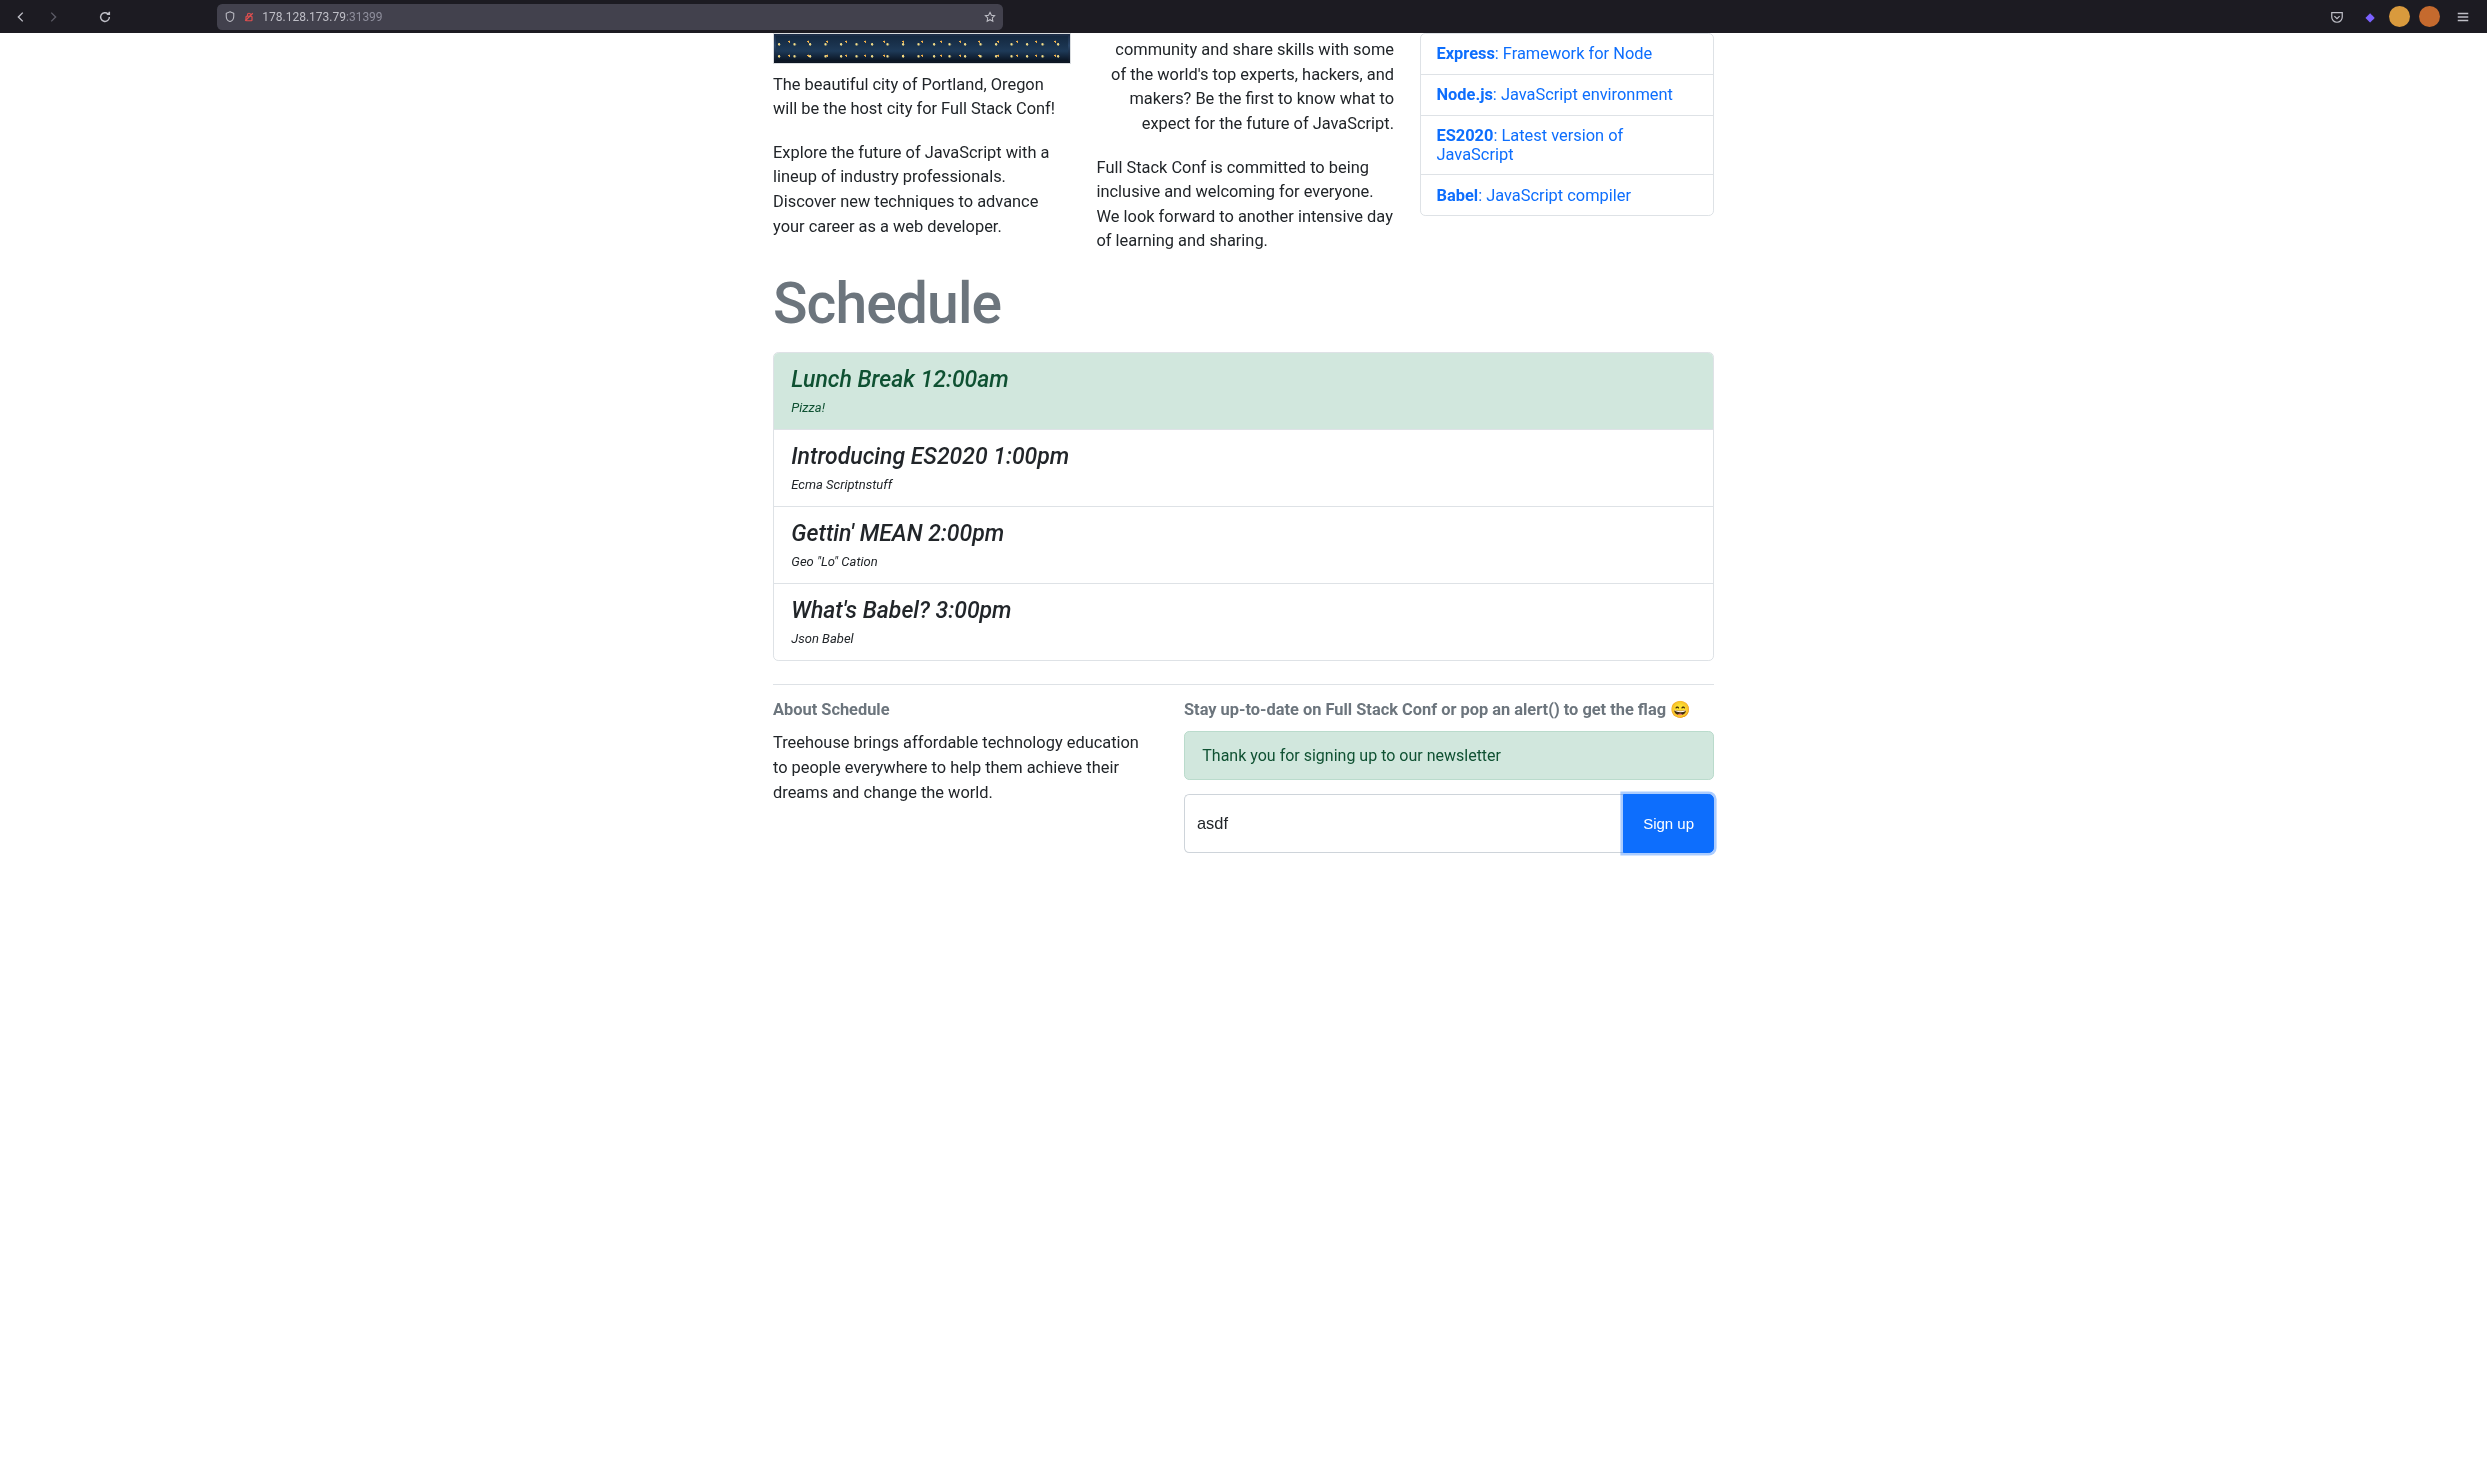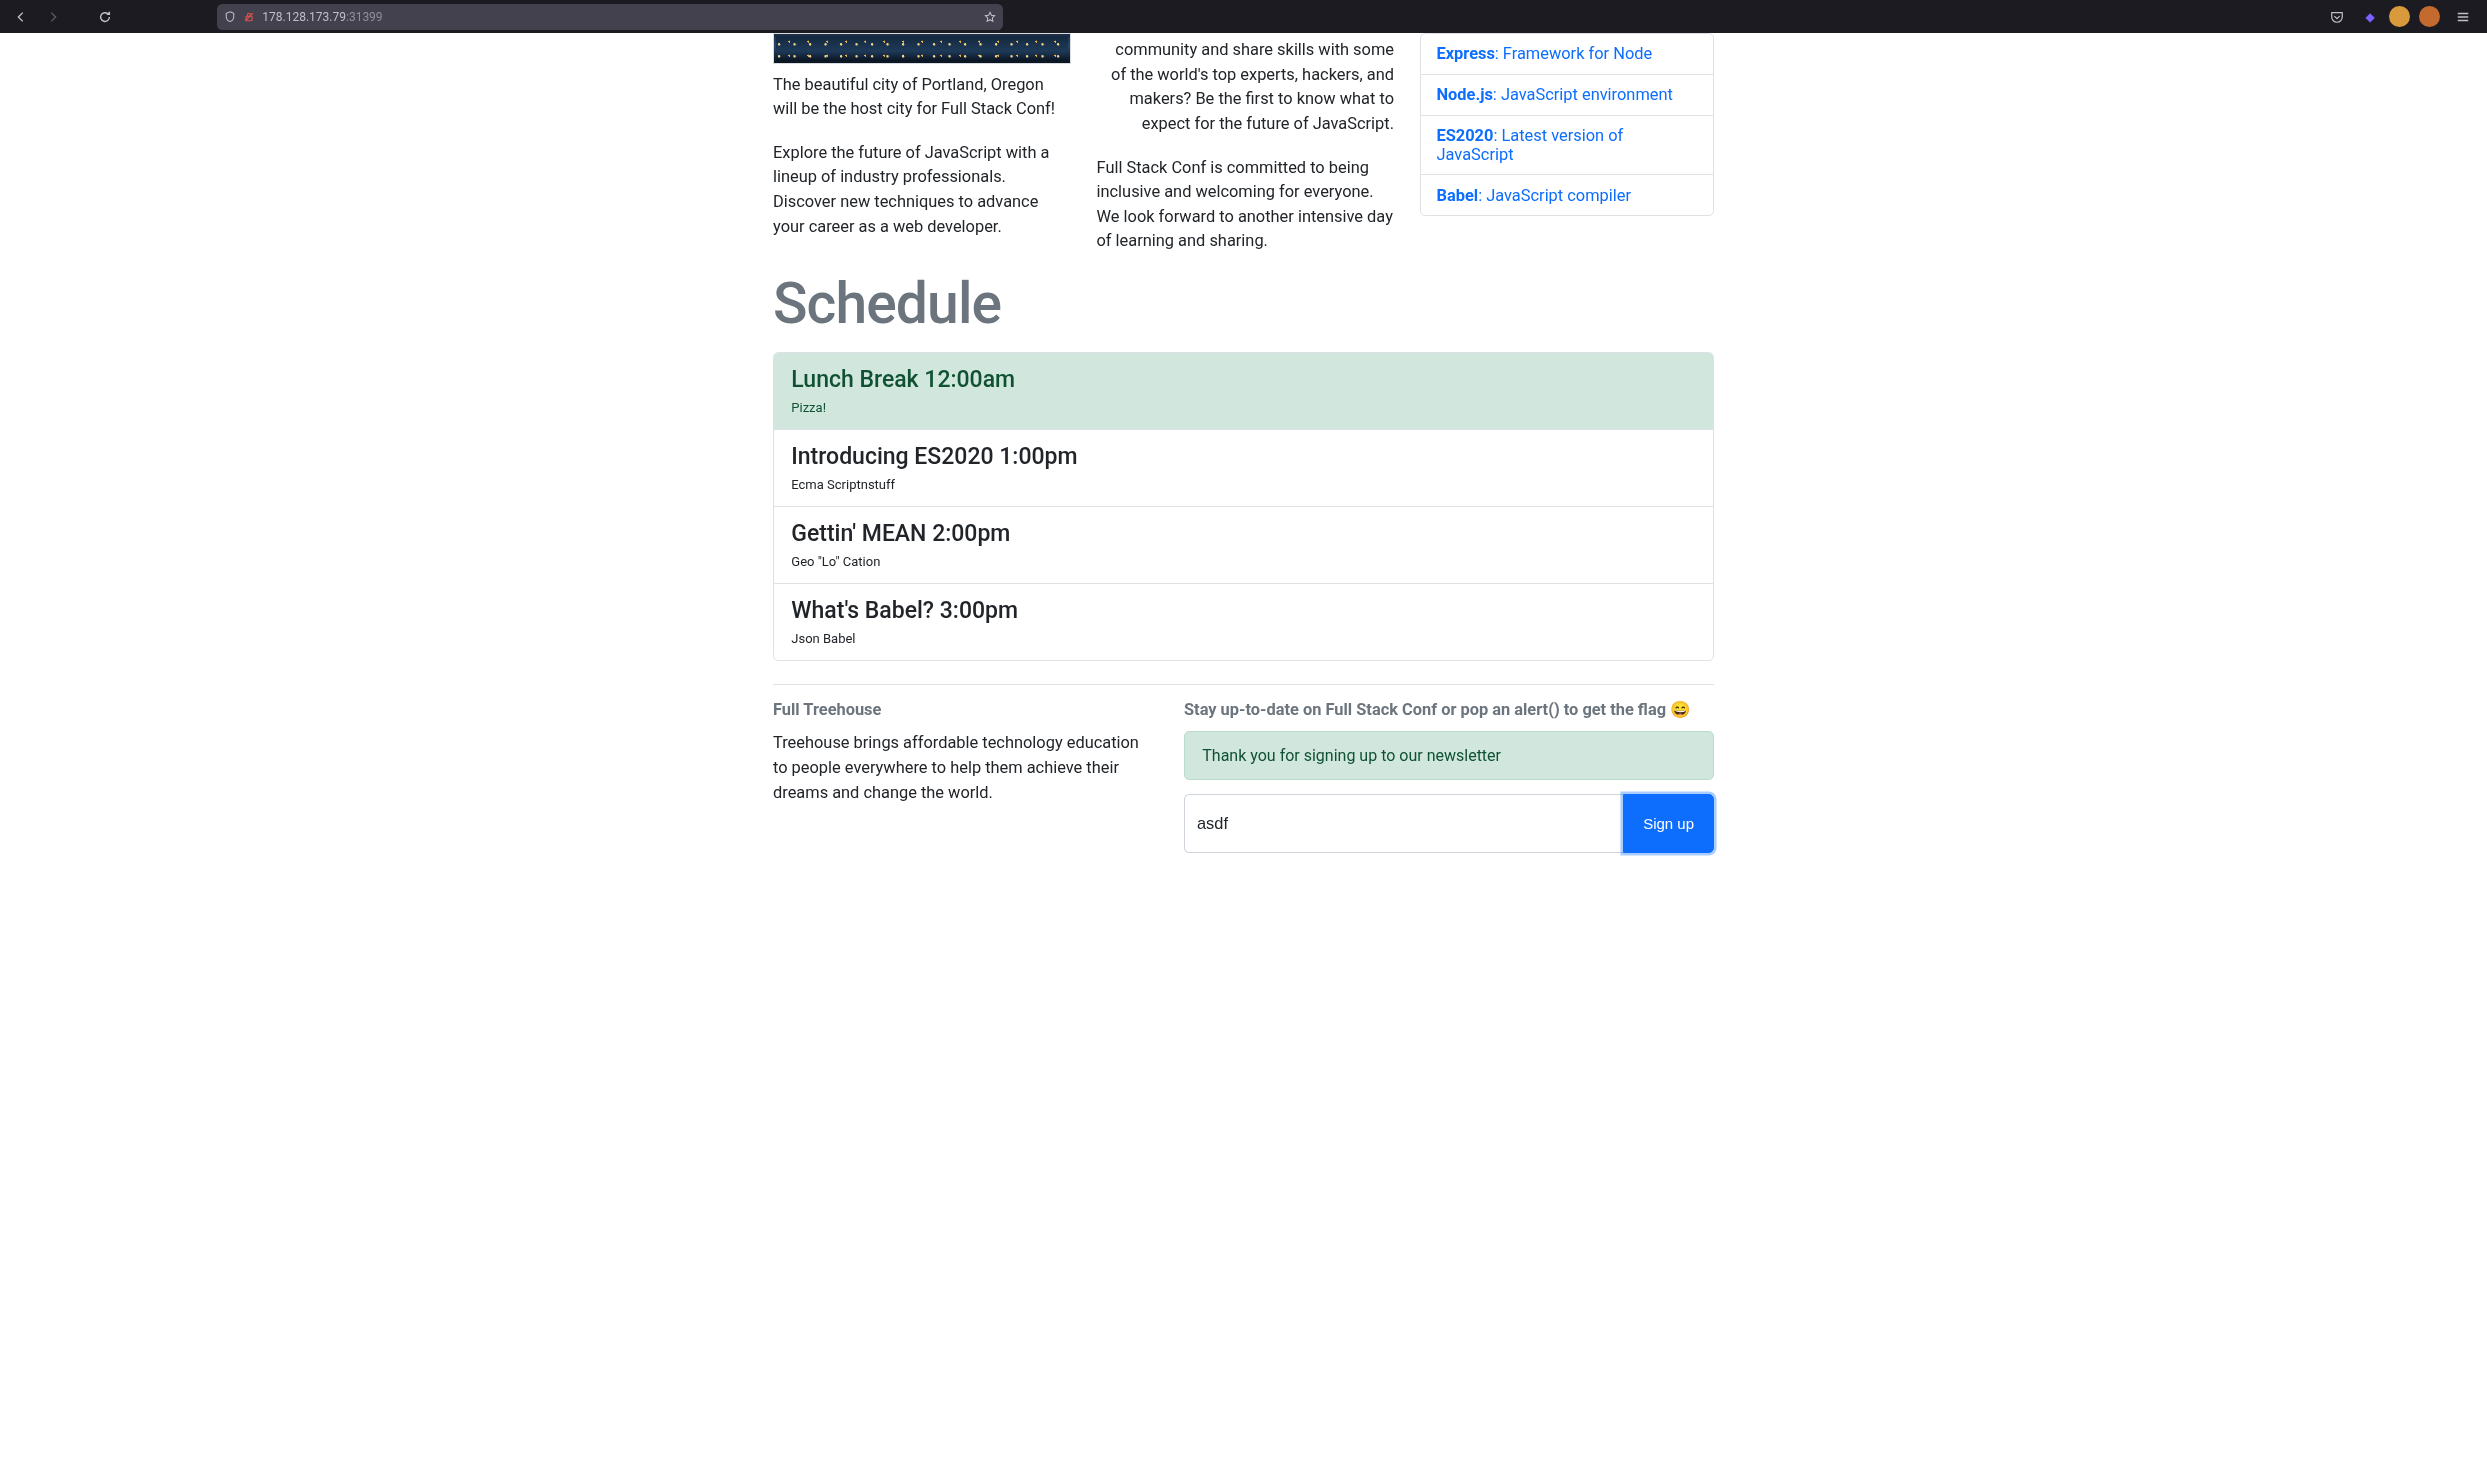--- a/index.html
+++ b/index.html
@@ -117,20 +117,21 @@
     letter-spacing:-0.9px;
   }
   .schedule-list {
     border:0.9px solid #dee2e6;
     border-radius:5.2px;
     overflow:hidden;
   }
   .schedule-item {
     padding:12px 17.3px 14px 17.3px;
     border-top:0.9px solid #dee2e6;
+    font-style:italic;
   }
   .schedule-item:first-child { border-top:none; }
   .schedule-item.success {
     background:#d1e7dd;
     border-top-color:#bcd9cb;
   }
   .schedule-item h4 {
     font-size:23px; font-weight:500; line-height:1.3;
   }
   .schedule-item.success h4 { color:#0f5132; }
@@ -275,21 +276,21 @@
         <div class="schedule-item">
           <h4>What's Babel? 3:00pm</h4>
           <p>Json Babel</p>
         </div>
       </div>
 
     <hr class="divider">
 
     <div class="footer-row">
       <div class="footer-col1">
-        <strong class="title">Full Treehouse</strong>
+        <strong class="title">About Schedule</strong>
         <p>Treehouse brings affordable technology education to people everywhere to help them achieve their dreams and change the world.</p>
       </div>
       <div class="footer-col2">
         <strong class="title">Stay up-to-date on Full Stack Conf or pop an alert() to get the flag 😄</strong>
         <div class="alert-success">Thank you for signing up to our newsletter</div>
         <div class="input-group">
           <input type="text" value="asdf" style="">
           <button>Sign up</button>
         </div>
       </div>

